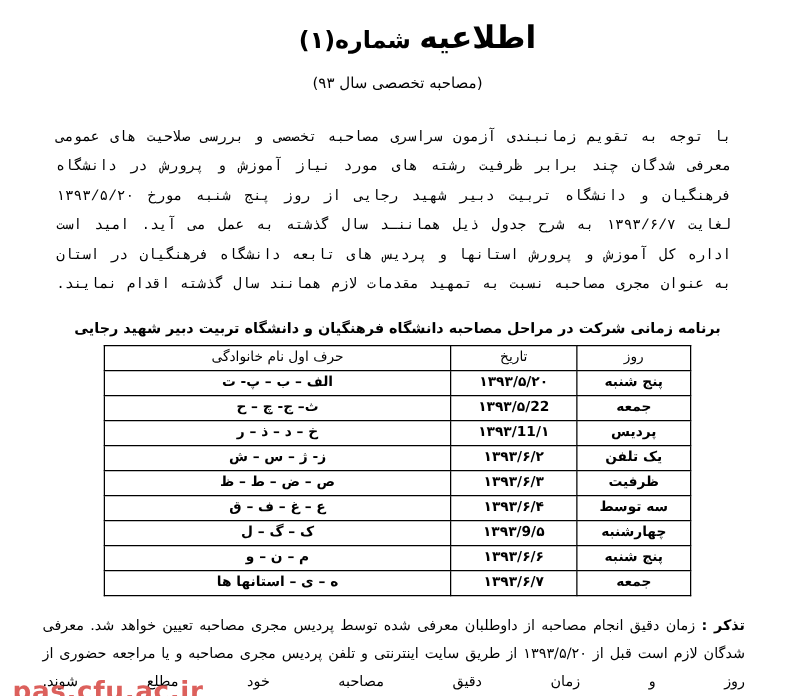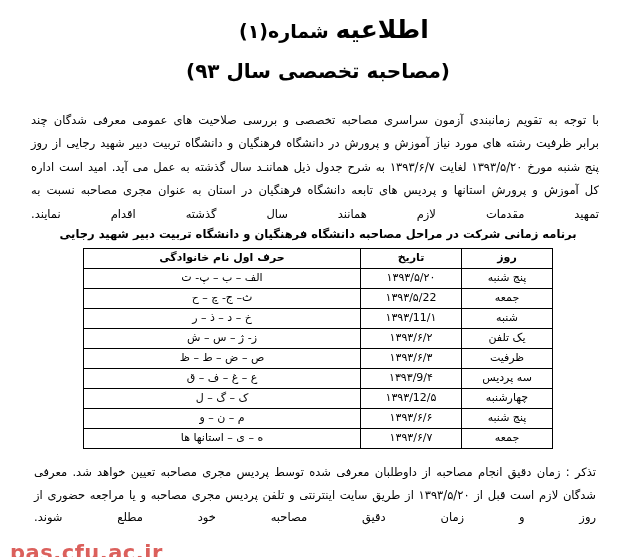--- a/index.html
+++ b/index.html
@@ -31,36 +31,37 @@
     letter-spacing: 0px;
     line-height: 1.3;
     direction: rtl;
     padding-left: 32px;
   }
   .title-main .small {
     font-size: 19px;
     font-weight: bold;
   }
   .title-sub {
-    font-size: 20px;
-    font-weight: bold;
+    font-size: 12px;
+    font-weight: normal;
     margin-top: 12px;
     direction: rtl;
   }
   .intro {
     margin: 26px 36px 0 30px;
     font-size: 11.5px;
     line-height: 2.05;
     text-align: justify;
     text-align-last: justify;
     direction: rtl;
     word-spacing: 1px;
   }
   .intro p {
-    margin: 1px;
+    margin: 15px;
+    font-family: Liberation Mono, monospace;
   }
   .table-caption {
     text-align: center;
     font-size: 11.5px;
     font-weight: bold;
     direction: rtl;
   }
   table.sched {
     border-collapse: collapse;
     width: 454px;
@@ -68,38 +69,39 @@
     direction: rtl;
     table-layout: fixed;
   }
   table.sched th, table.sched td {
     border: 1px solid #000000;
     text-align: center;
     font-size: 11px;
     height: 19px;
     padding: 0 2px;
     line-height: 1.15;
+    font-weight: bold;
   }
   table.sched th {
-    font-weight: bold;
+    font-weight: normal;
     font-size: 11px;
   }
   .col-day { width: 86px; }
   .col-date { width: 96px; margin-left: 22px; }
   .col-letter { width: 272px; }
   .note {
     margin: 12px 40px 0 34px;
     font-size: 11.5px;
     line-height: 1.95;
     direction: rtl;
     text-align: justify;
     text-align-last: justify;
   }
   .note .lbl {
-    font-weight: normal;
+    font-weight: bold;
   }
   .watermark {
     position: absolute;
     left: 10px;
     bottom: 6px;
     font-size: 21px;
     color: #d9534f;
     font-weight: bold;
     direction: ltr;
     font-family: "DejaVu Sans", "Liberation Sans", sans-serif;
@@ -136,42 +138,42 @@
         <td>پنج شنبه</td>
         <td>۱۳۹۳/۵/۲۰</td>
         <td>الف – ب – پ- ت</td>
       </tr>
       <tr>
         <td>جمعه</td>
         <td>۱۳۹۳/۵/22</td>
         <td>ث– ج- چ – ح</td>
       </tr>
       <tr>
-        <td>شنبه</td>
+        <td>پردیس</td>
         <td>۱۳۹۳/11/۱</td>
         <td>خ – د – ذ – ر</td>
       </tr>
       <tr>
         <td>یک تلفن</td>
         <td>۱۳۹۳/۶/۲</td>
         <td>ز- ژ – س – ش</td>
       </tr>
       <tr>
         <td>ظرفیت</td>
         <td>۱۳۹۳/۶/۳</td>
         <td>ص – ض – ط – ظ</td>
       </tr>
       <tr>
-        <td>سه پردیس</td>
-        <td>۱۳۹۳/9/۴</td>
+        <td>سه توسط</td>
+        <td>۱۳۹۳/۶/۴</td>
         <td>ع – غ – ف – ق</td>
       </tr>
       <tr>
         <td>چهارشنبه</td>
-        <td>۱۳۹۳/12/۵</td>
+        <td>۱۳۹۳/9/۵</td>
         <td>ک – گ – ل</td>
       </tr>
       <tr>
         <td>پنج شنبه</td>
         <td>۱۳۹۳/۶/۶</td>
         <td>م – ن – و</td>
       </tr>
       <tr>
         <td>جمعه</td>
         <td>۱۳۹۳/۶/۷</td>

